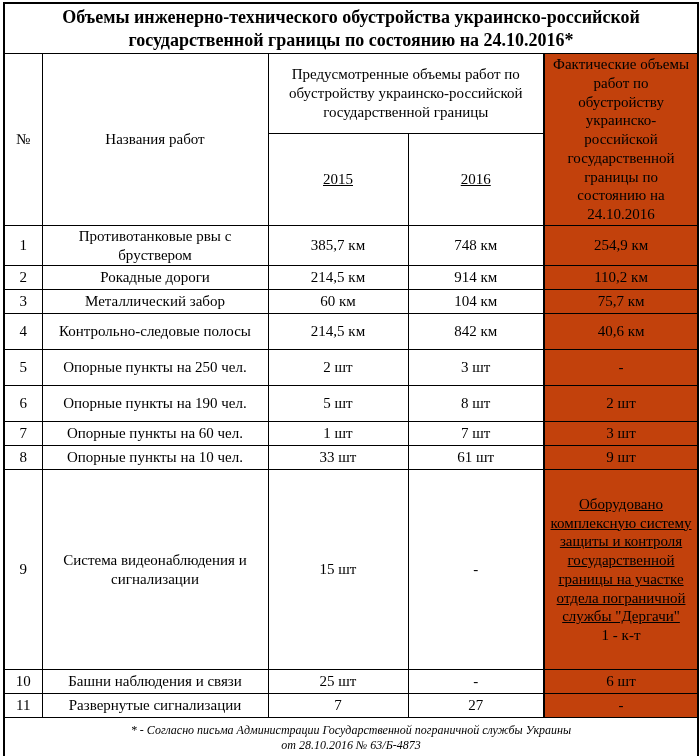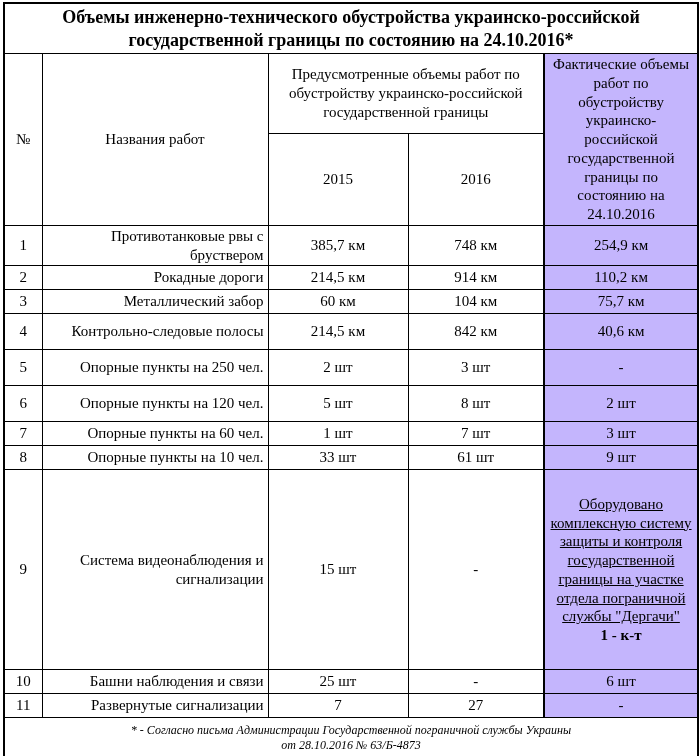--- a/index.html
+++ b/index.html
@@ -33,41 +33,41 @@
     overflow: hidden;
   }
   .title-cell {
     font-weight: bold;
     font-size: 18px;
     height: 41px;
     padding: 2px 48px;
     line-height: 1.25;
   }
   .group-head { height: 74px; padding: 2px 10px; }
-  .year-head  { height: 88px; }
+  .year-head  { height: 88px; text-decoration: underline; }
   .gray {
-    background: #c4b5fd;
+    background: #c2410c;
     border-left: 2px solid #000000;
   }
   td.name-cell {
-    text-align: right;
+    text-align: center;
     padding-left: 4px;
     padding-right: 4px;
   }
   .h-2line { height: 36px; }
   .h-1line { height: 24px; }
   .h-big   { height: 200px; }
   .footnote-cell {
     font-style: italic;
     height: 38px;
     font-size: 12px;
   }
   .footnote-cell .fn-line { display: block; }
   .actual-long { display: block; text-decoration: underline; }
-  .actual-note { display: block; font-weight: bold; }
+  .actual-note { display: block; }
 </style>
 </head>
 <body>
 
 <div class="doc">
   <table class="border-table">
     <colgroup>
       <col style="width:38px">
       <col style="width:226px">
       <col style="width:140px">
@@ -120,21 +120,21 @@
       </tr>
       <tr class="h-2line">
         <td>5</td>
         <td class="name-cell">Опорные пункты на 250 чел.</td>
         <td>2 шт</td>
         <td>3 шт</td>
         <td class="gray">-</td>
       </tr>
       <tr class="h-2line">
         <td>6</td>
-        <td class="name-cell">Опорные пункты на 120 чел.</td>
+        <td class="name-cell">Опорные пункты на 190 чел.</td>
         <td>5 шт</td>
         <td>8 шт</td>
         <td class="gray">2 шт</td>
       </tr>
       <tr class="h-1line">
         <td>7</td>
         <td class="name-cell">Опорные пункты на 60 чел.</td>
         <td>1 шт</td>
         <td>7 шт</td>
         <td class="gray">3 шт</td>

